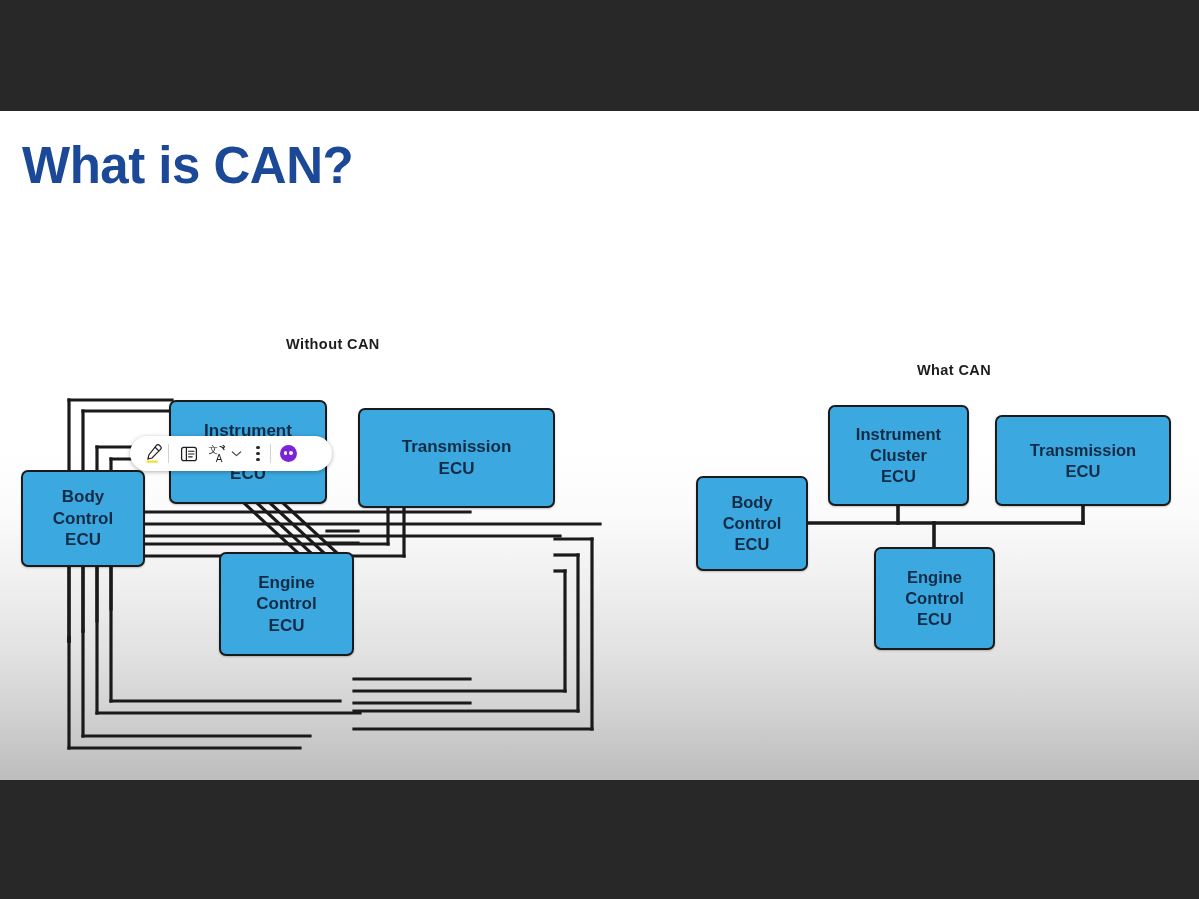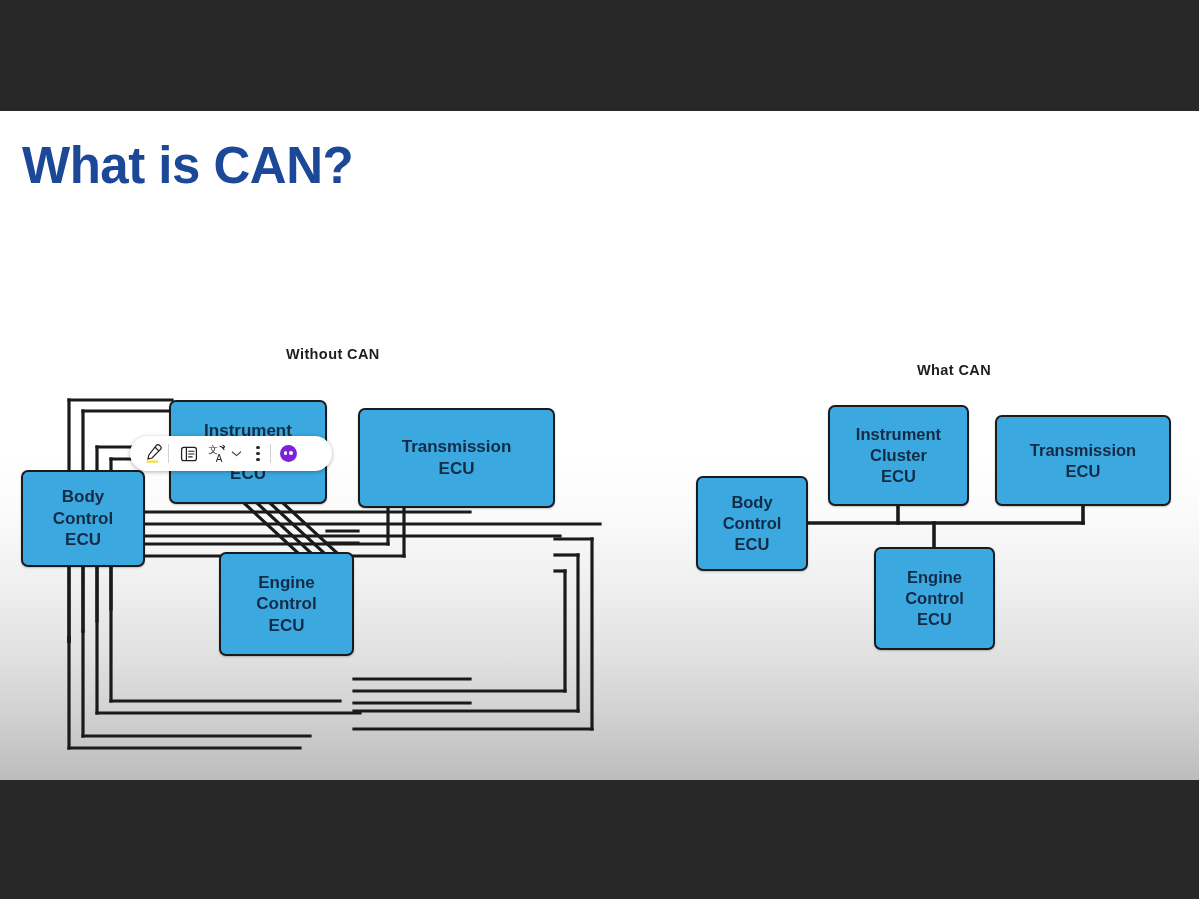--- a/index.html
+++ b/index.html
@@ -30,21 +30,21 @@
     font-size: 51px; font-weight: 700; color: #1b4897;
     letter-spacing: -0.5px; line-height: 1;
     white-space: nowrap;
   }
 
   .caption {
     position: absolute;
     font-size: 14.5px; font-weight: 700; color: #1d1d1d;
     letter-spacing: 0.4px; white-space: nowrap;
   }
-  #caption-without { left: 286px; top: 235px; }
+  #caption-without { left: 286px; top: 225px; }
   #caption-with    { left: 917px; top: 251px; }
 
   .diagram { position: absolute; top: 0; left: 0; width: 1199px; height: 669px; }
   .diagram svg { position: absolute; left: 0; top: 0; }
 
   .ecu-box {
     position: absolute;
     background: #3ba8e0;
     border: 2px solid #1a1a1a;
     border-radius: 7px;

